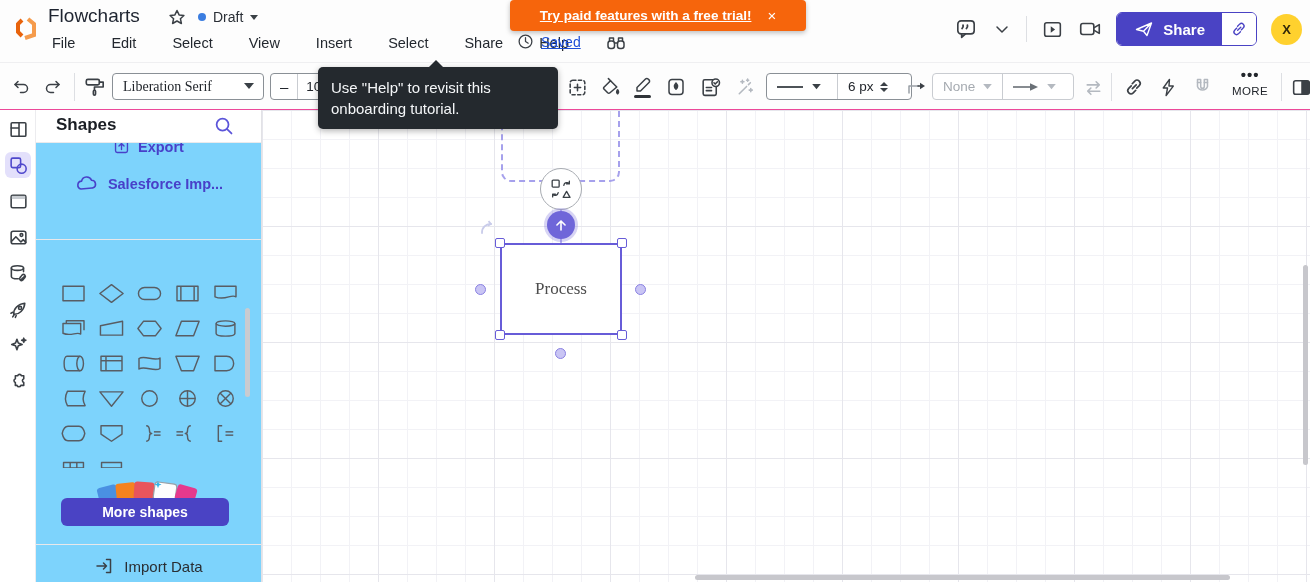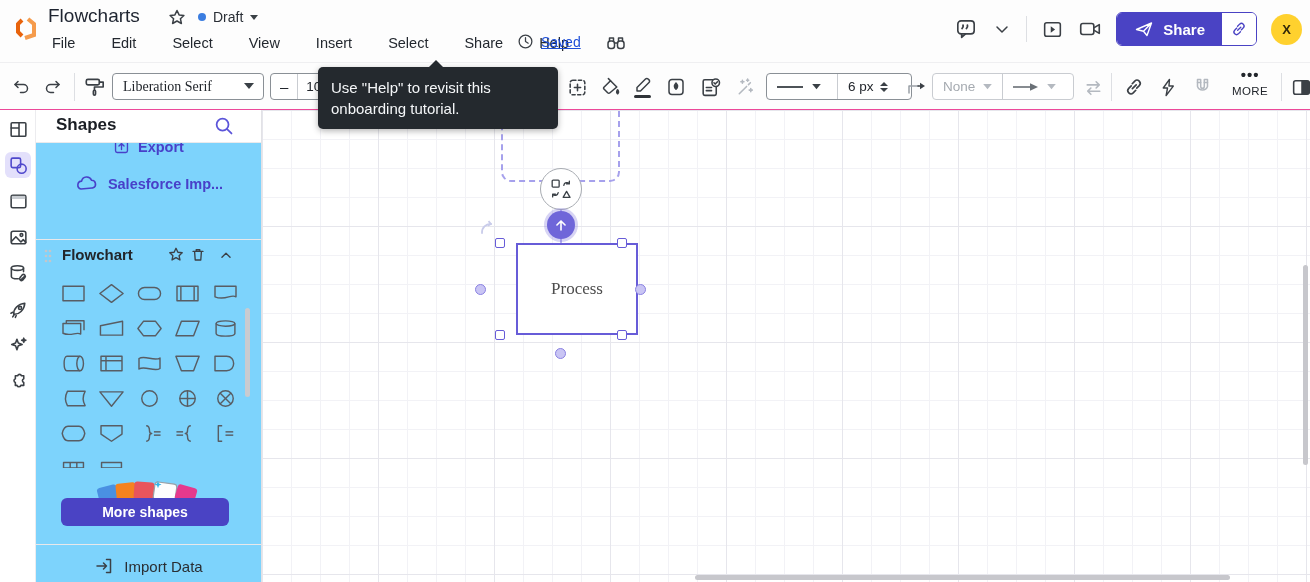--- a/index.html
+++ b/index.html
@@ -86,21 +86,21 @@
       linear-gradient(to bottom,#E6E6EC 1px,transparent 1px) 0 0/116px 116px,
       linear-gradient(to right,#F2F2F6 1px,transparent 1px) 0 0/29px 29px,
       linear-gradient(to bottom,#F2F2F6 1px,transparent 1px) 0 0/29px 29px,#fff;}
   .dashed-zone{left:239px;top:-16px;width:119px;height:88px;border:2px dashed #A6A1EC;border-radius:10px;box-sizing:border-box;}
   .vline{left:298px;top:70px;width:2px;height:64px;background:#B7B2F0;}
   .swap-circle{left:278px;top:58px;width:42px;height:42px;border-radius:50%;background:#fff;border:1.5px solid #A8ACB2;
                box-sizing:border-box;display:flex;align-items:center;justify-content:center;}
   .arrow-circle{left:285px;top:101px;width:28px;height:28px;border-radius:50%;background:#6F66D9;
                 box-shadow:0 0 0 3px rgba(111,102,217,.28);display:flex;align-items:center;justify-content:center;}
   .node{left:238px;top:133px;width:122px;height:92px;background:#fff;border:2px solid var(--selection);box-sizing:border-box;
-        display:flex;align-items:center;justify-content:center;font-family:"Liberation Serif",serif;font-size:17px;color:#4D4D4D;margin-left:16px;}
+        display:flex;align-items:center;justify-content:center;font-family:"Liberation Serif",serif;font-size:17px;color:#4D4D4D;}
   .handle{width:10px;height:10px;background:#fff;border:1.5px solid var(--selection);border-radius:2px;box-sizing:border-box;}
   .cdot{width:11px;height:11px;border-radius:50%;background:#C9C5F4;border:1.5px solid #8A81E2;box-sizing:border-box;}
   .hscroll{left:433px;bottom:2px;width:535px;height:5px;border-radius:3px;background:#C7C7CC;}
   .vscroll{right:2px;top:155px;width:5px;height:200px;border-radius:3px;background:#C7C7CC;}
 </style>
 </head>
 <body>
 
 <div class="abs topbar">
   <svg class="abs" style="left:13px;top:15px" width="28" height="28" viewBox="0 0 28 28">
@@ -134,20 +134,24 @@
   </div>
 
   <div class="abs saved">
     <svg class="ic" width="17" height="17" viewBox="0 0 20 20">
       <circle cx="10" cy="10" r="7.5"></circle>
         <path d="M10 5.5 V10 l3.2 2"></path>
     </svg>
     <u>Saved</u>
   </div>
 
+  <div class="abs banner">
+    <a>Try paid features with a free trial!</a>
+    <span class="x">×</span>
+  </div>
 
   <div class="abs tb-right">
     <svg class="ic" width="24" height="24" viewBox="0 0 22 22">
       <rect x="3.5" y="3.5" width="15" height="12" rx="3"></rect>
       <path d="M7 15.5 v3.2 l3.6-3.2"></path>
       <path d="M8.3 7.5 q.5 2-.9 3 M12.3 7.5 q.5 2-.9 3" stroke-width="1.7"></path>
     </svg>
     <svg class="ic" width="20" height="20" viewBox="0 0 20 20">
       <path d="M5 8 l5 5 5-5"></path>
     </svg>
@@ -408,42 +412,20 @@
   </div>
   <div class="lib-item" style="top:64px">
     <svg width="26" height="19" viewBox="0 0 26 19" style="fill:none;stroke:#4840C9;stroke-width:1.6;stroke-linejoin:round">
       <path d="M7 15 a4 4 0 0 1 .6-7.9 A5.2 5.2 0 0 1 17.5 6.3 a3.9 3.9 0 0 1 1.6 7.5 q-.5.2-1.1.2 Z"></path>
     </svg>
     <span>Salesforce Imp...</span>
   </div>
 
   <div class="hdiv" style="top:129px"></div>
 
-  <div class="sect-head">
-    <svg class="sect-ic" style="left:8px;top:5px" width="8" height="14" viewBox="0 0 8 14">
-      <g fill="#C3C6CB">
-          <circle cx="2" cy="2" r="1.3"></circle>
-          <circle cx="6" cy="2" r="1.3"></circle>
-          <circle cx="2" cy="7" r="1.3"></circle>
-          <circle cx="6" cy="7" r="1.3"></circle>
-          <circle cx="2" cy="12" r="1.3"></circle>
-          <circle cx="6" cy="12" r="1.3"></circle>
-        </g>
-    </svg>
-    <b>Flowchart</b>
-    <svg class="ic sect-ic" style="left:131px" width="18" height="18" viewBox="0 0 20 20">
-      <path d="M10 2.5 l2.1 4.4 4.8.6 -3.5 3.2 1 4.8 -4.4-2.5 -4.4 2.5 1-4.8 -3.5-3.2 4.8-.6 Z"></path>
-    </svg>
-    <svg class="ic sect-ic" style="left:153px" width="18" height="18" viewBox="0 0 20 20">
-      <path d="M4.5 6 h11 M8 6 V4.2 h4 V6 M6.2 6 l.7 9.5 h6.2 l.7-9.5"></path>
-    </svg>
-    <svg class="ic sect-ic" style="left:181px" width="18" height="18" viewBox="0 0 20 20">
-      <path d="M5.5 12.5 l4.5-4.5 4.5 4.5"></path>
-    </svg>
-  </div>
 
   <div class="shape-grid">
       <div class="shape-cell">
         <svg viewBox="0 0 24 19">
           <rect x="2.5" y="3" width="19" height="13"></rect>
         </svg>
       </div>
       <div class="shape-cell">
         <svg viewBox="0 0 24 19">
           <polygon points="12,1.5 22.5,9.5 12,17.5 1.5,9.5"></polygon>

